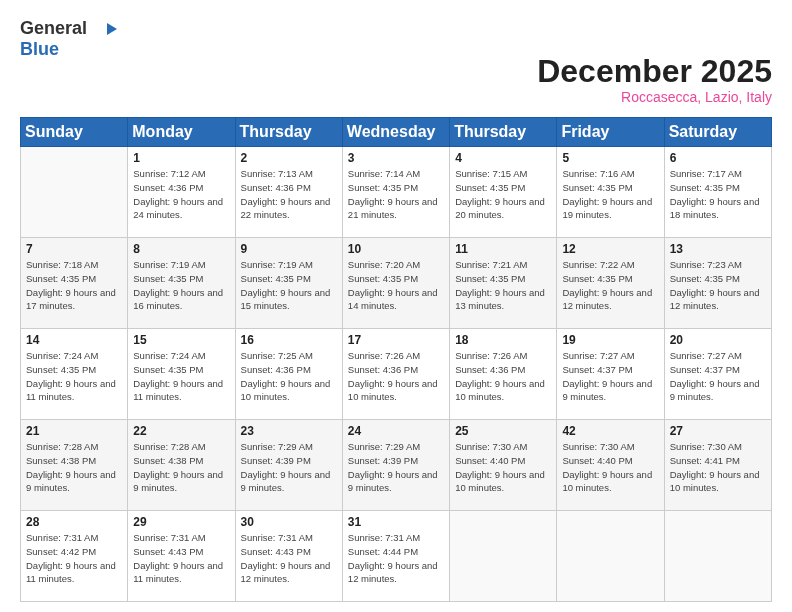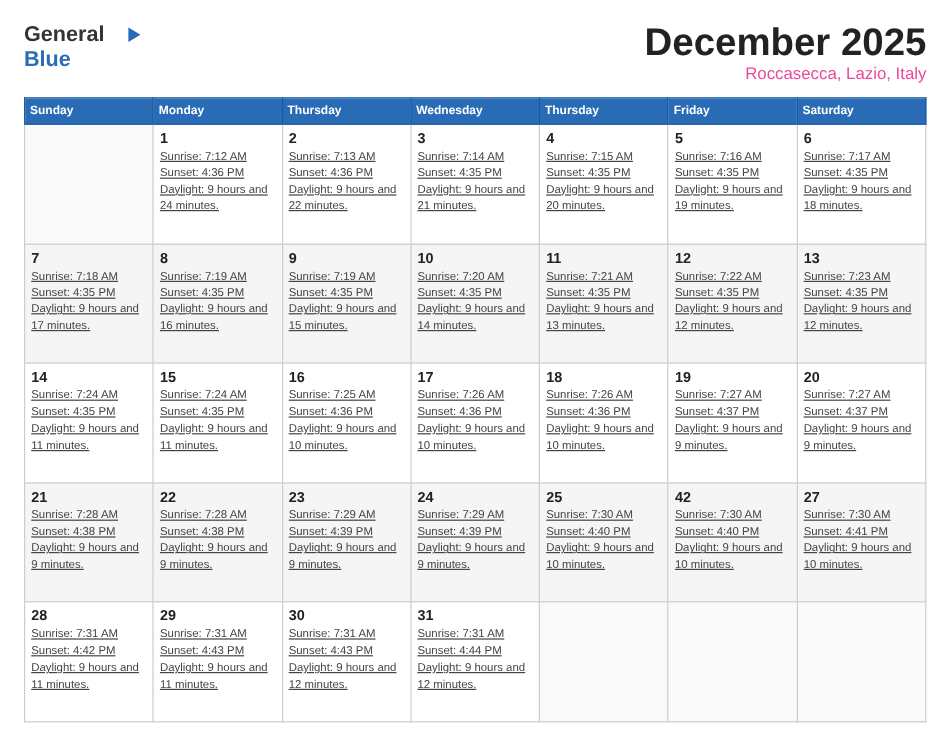--- a/index.html
+++ b/index.html
@@ -52,36 +52,37 @@
       margin-left: 2px;
     }
     .title-block {
       text-align: right;
     }
     .month-title {
       font-size: 32px;
       font-weight: bold;
       color: #222;
       line-height: 1.1;
+      margin-top: 36px;
     }
     .subtitle {
       font-size: 14px;
       color: #ec4899;
     }
     .calendar {
       flex: 1;
       border: 1px solid #ccc;
       border-collapse: collapse;
       width: 100%;
       table-layout: fixed;
     }
     .calendar th {
       background: #2a6bb5;
       color: #fff;
-      font-size: 10px;
+      font-size: 16px;
       font-weight: bold;
       padding: 5px 4px;
       text-align: left;
       border: 1px solid #1a5aa0;
     }
     .calendar td {
       border: 1px solid #ccc;
       vertical-align: top;
       padding: 4px 5px;
       font-size: 10px;
@@ -95,21 +96,20 @@
       font-size: 12px;
       font-weight: bold;
       color: #222;
       display: block;
       margin-bottom: 2px;
     }
     .day-info {
       font-size: 9.5px;
       color: #444;
       line-height: 1.45;
-      text-decoration: underline;
     }
     tr:nth-child(even) td {
       background: #f5f5f5;
     }
     tr:nth-child(odd) td {
       background: #ffffff;
     }
     .calendar thead tr th {
       background: #2a6bb5;
     }

